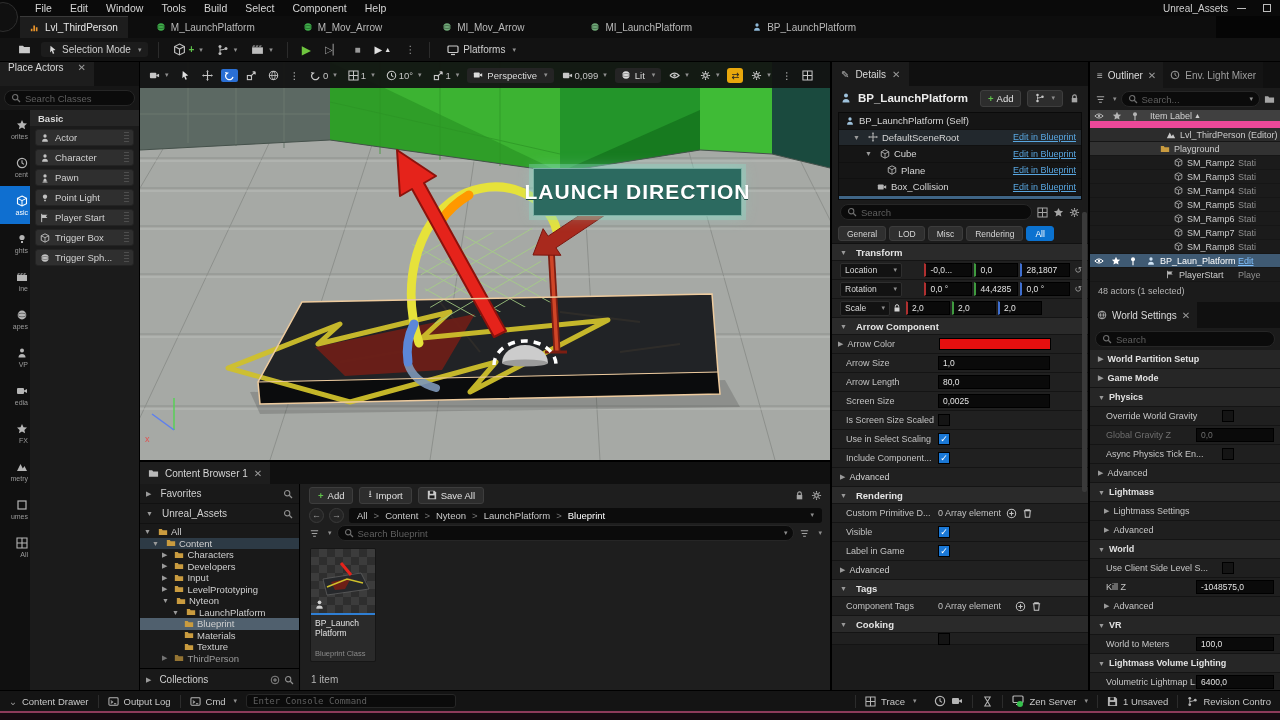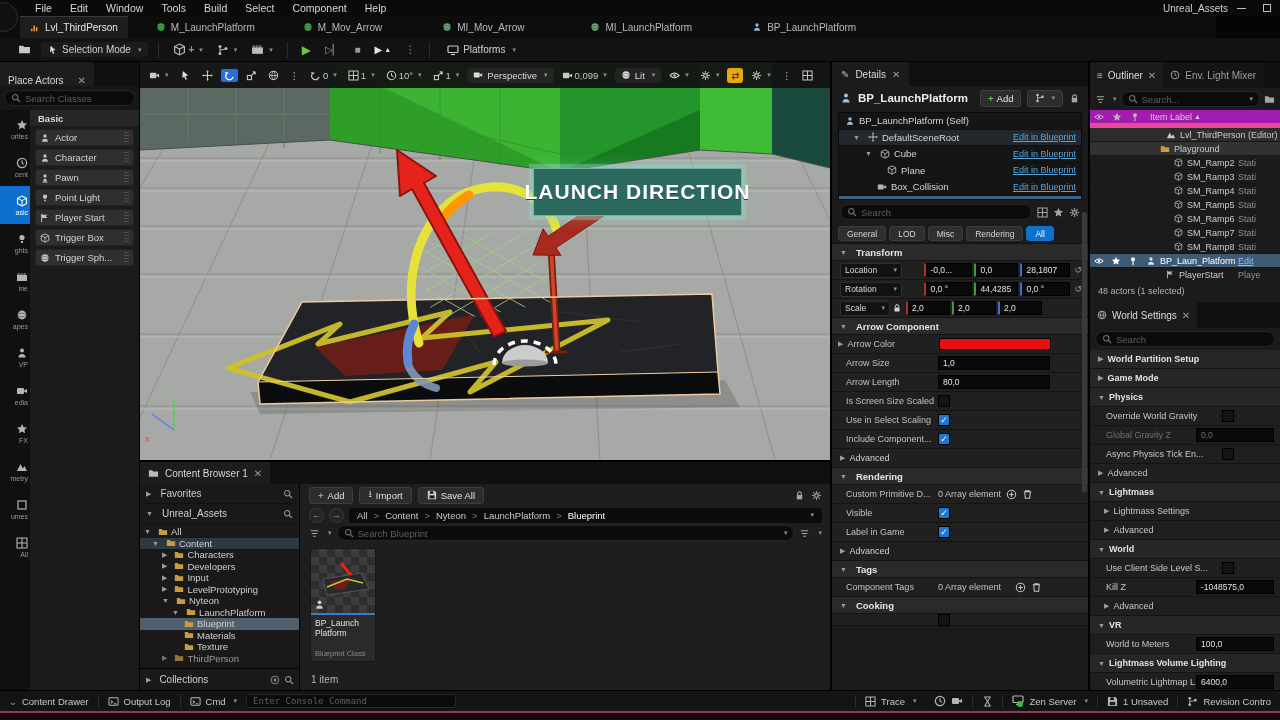--- a/index.html
+++ b/index.html
@@ -25,21 +25,21 @@
 .atab.active{background:#1d1d1d;color:#e8e8e8;border-top:1px solid #3a3a3a}
 #toolbar{left:0;top:38px;width:1280px;height:24px;background:#121212;display:flex;align-items:center;gap:6px;padding-left:14px;border-bottom:1px solid #000}
 .tbtn{display:flex;align-items:center;gap:4px;padding:2px 7px;border-radius:3px;background:#1c1c1c;color:#d0d0d0;font-size:10px}
 .tico{display:flex;align-items:center;gap:2px;padding:2px 4px;color:#c8c8c8}
 .tsep{width:1px;height:16px;background:#2c2c2c;margin:0 4px}
 .play{color:#6fc53f;font-size:12px}
 .gray{color:#9a9a9a}
 
 #place{left:0;top:62px;width:140px;height:628px;background:#161616;border-right:1px solid #000}
 .ptabstrip{height:24px;background:#101010;display:flex}
-.ptab{background:#1d1d1d;height:24px;display:flex;align-items:flex-end;padding:0 8px;gap:14px;font-size:10px;color:#d6d6d6}
+.ptab{background:#1d1d1d;height:24px;display:flex;align-items:flex-start;padding:0 8px;gap:14px;font-size:10px;color:#d6d6d6}
 .searchpill{margin:4px 4px;background:#0b0b0b;border-radius:9px;height:16px;display:flex;align-items:center;padding:0 6px;gap:4px;border:1px solid #262626}
 .searchpill input{width:100%;font-size:9.5px}
 #rail{position:absolute;left:0;top:48px;width:30px;bottom:0;background:#101010;display:flex;flex-direction:column;align-items:flex-end}
 .railitem{width:30px;height:38px;display:flex;flex-direction:column;align-items:flex-end;justify-content:center;color:#9a9a9a;padding-right:2px;gap:2px;overflow:hidden}
 .railitem .rlabel{font-size:7px;white-space:nowrap}
 .railitem.sel{background:#0f6fd0;color:#fff}
 #placelist{position:absolute;left:30px;top:48px;right:0;bottom:0;background:#1b1b1b}
 .psection{height:16px;background:#262626;display:flex;align-items:center;padding-left:8px;font-size:9.5px;color:#d8d8d8;font-weight:bold}
 .pitem{margin:3px 5px;height:17px;background:#2f2f2f;border:1px solid #232323;border-radius:3px;display:flex;align-items:center;padding:0 4px;gap:5px;color:#d2d2d2;font-size:9.5px}
 .grip{width:5px;height:11px;margin-left:auto;background:repeating-linear-gradient(to bottom,#555 0 1px,transparent 1px 3px);opacity:.8}
@@ -95,21 +95,21 @@
 .ftabs{height:20px;display:flex;align-items:center;gap:3px;padding:0 6px;border-bottom:1px solid #111}
 .ftab{flex:none;background:#2f2f2f;border:1px solid #3c3c3c;border-radius:3px;height:15px;display:flex;align-items:center;padding:0 8px;font-size:8.5px;color:#d6d6d6}
 .ftab.on{background:#0b72d0;border-color:#0b72d0;color:#fff}
 .dscroll{position:absolute;right:1px;top:150px;width:5px;height:280px;background:#3a3a3a;border-radius:2px}
 
 #rightcol{left:1090px;top:62px;width:190px;height:628px;background:#1b1b1b}
 .otabstrip{height:26px;background:#101010;display:flex}
 .otab{background:#1b1b1b;display:flex;align-items:center;gap:5px;padding:0 7px;font-size:10px;color:#dadada;white-space:nowrap}
 .otab.dim{background:#141414;color:#9f9f9f;overflow:hidden}
 .ofilter{height:22px;display:flex;align-items:center;gap:4px;padding:0 5px}
-.ohead{height:18px;background:#a21caf;display:flex;align-items:center;font-size:9px;color:#cfcfcf;border-bottom:5px solid #ec4899}
+.ohead{height:18px;background:#404040;display:flex;align-items:center;font-size:9px;color:#cfcfcf;border-bottom:7px solid #ec4899}
 .orow{height:14px;display:flex;align-items:center;font-size:9px;color:#cccccc;white-space:nowrap;border-bottom:1px solid #161616}
 .orow .typecol{position:absolute;left:148px;color:#8f8f8f}
 .orow.sel{background:#3f5a73;color:#fff}
 .ofoot{height:18px;display:flex;align-items:center;padding-left:8px;color:#b5b5b5;font-size:9px}
 .wrow{height:19px;display:flex;align-items:center;padding:0 6px 0 8px;font-size:9px;color:#c6c6c6;border-bottom:1px solid #141414;background:#1f1f1f}
 .wrow .lbl{flex:1;white-space:nowrap;overflow:hidden}
 .wrow.head{background:#262626;font-weight:bold;color:#e2e2e2}
 .wrow .wnum{width:78px}
 .dis{color:#6f6f6f}
 
@@ -1090,20 +1090,26 @@
         <span>1,0</span>
       </div>
     </div>
   <div class="drow">
       <span class="lbl">Arrow Length</span>
       <div class="numbox" style="width:112px">
         <span>80,0</span>
       </div>
     </div>
   <div class="drow">
+      <span class="lbl">Screen Size</span>
+      <div class="numbox" style="width:112px">
+        <span>0,0025</span>
+      </div>
+    </div>
+  <div class="drow">
       <span class="lbl">Is Screen Size Scaled</span>
       <div class="cb"></div>
     </div>
   <div class="drow">
       <span class="lbl">Use in Select Scaling</span>
       <div class="cb on">✓</div>
     </div>
   <div class="drow">
       <span class="lbl">Include Component...</span>
       <div class="cb on">✓</div>

